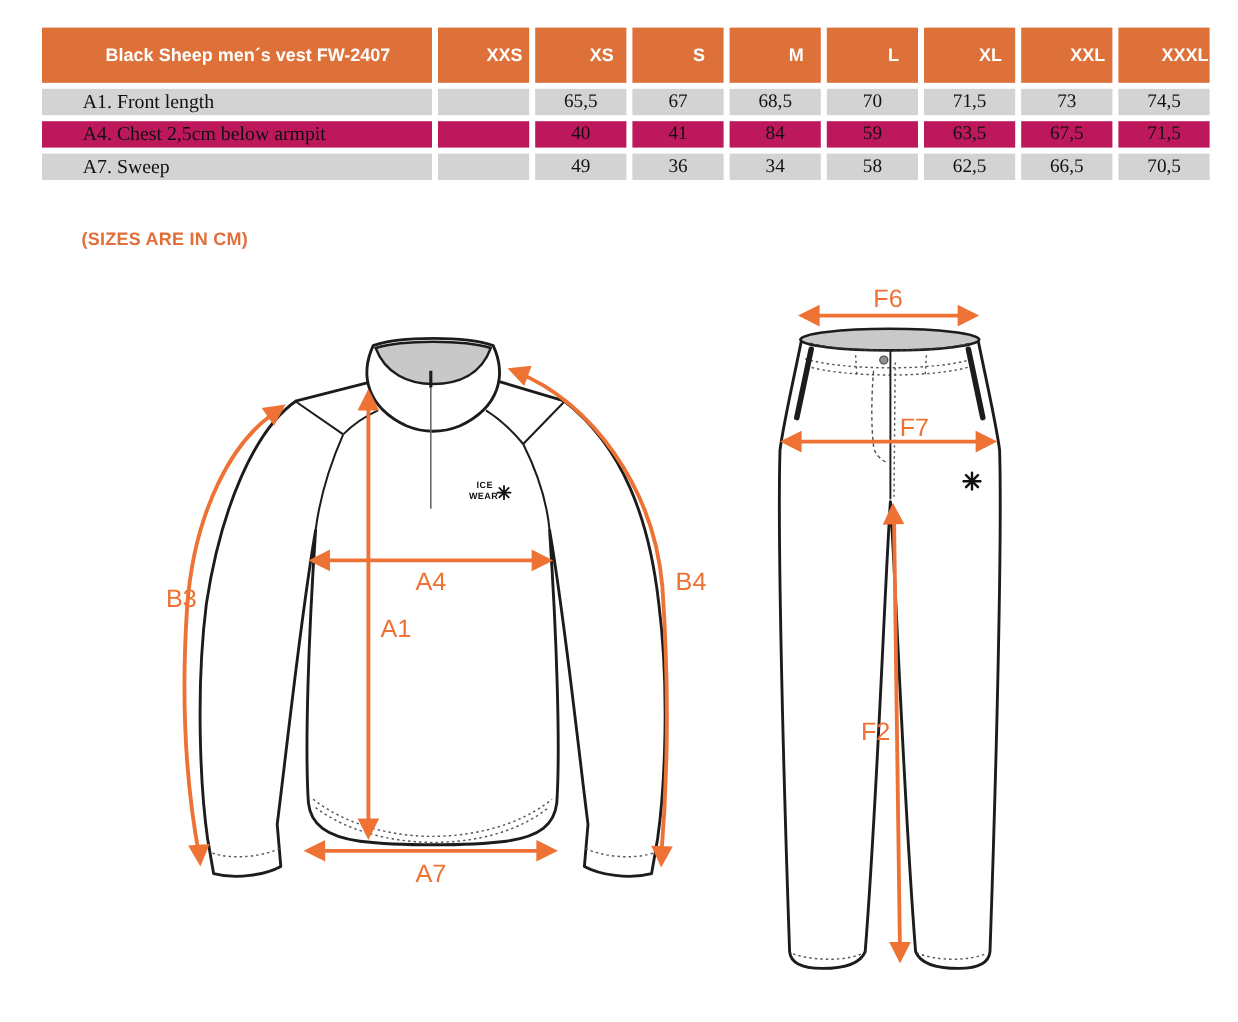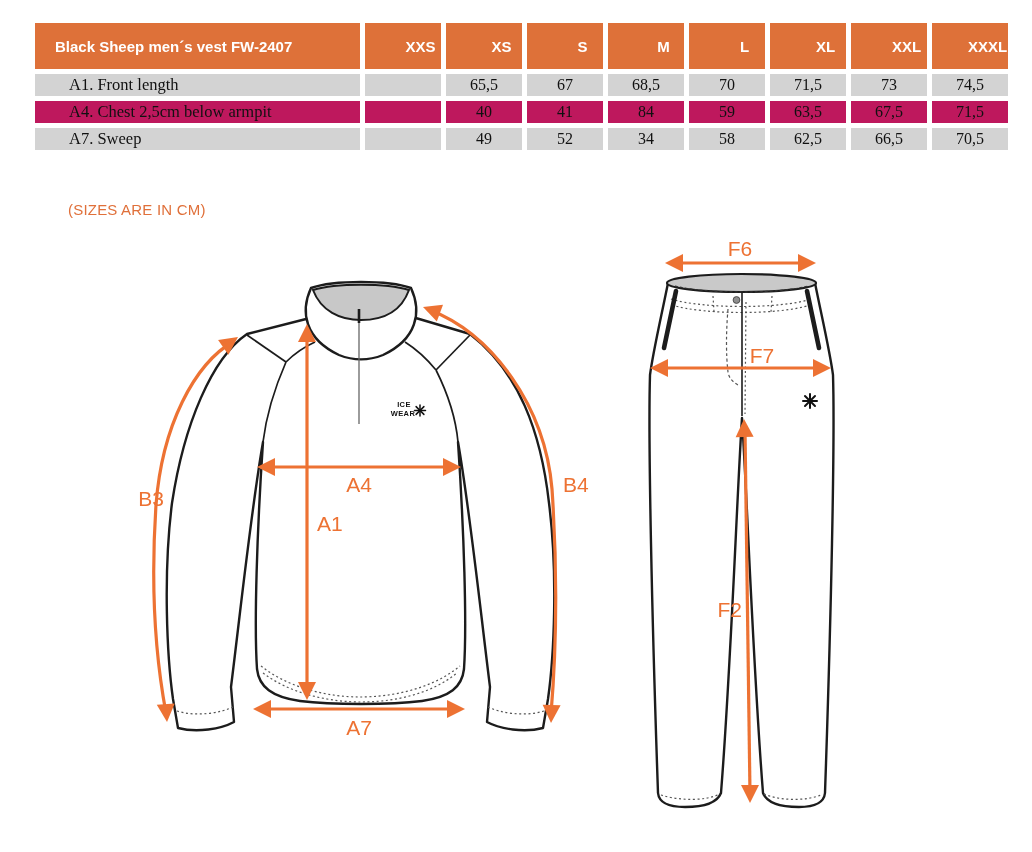--- a/index.html
+++ b/index.html
@@ -10,33 +10,33 @@
   
   table.size-table {
     position:absolute; left:30px; top:18px;
     border-collapse:separate; border-spacing:5px;
   }
   table.size-table td { box-sizing:border-box; vertical-align:middle; }
   td.hd {
     background:#DE7139; color:#ffffff; font-weight:700; font-size:15px;
     height:46px; text-align:center;padding-left:36px;
   }
-  td.hd.first { width:325px; text-align:left; padding-left:20px; }
+  td.hd.first { width:325px; text-align:left; padding-left:53px; }
   td.hd.size  { width:76px; }
   td.cell {
     height:17px; font-family:"Liberation Serif", serif; font-size:16px;
     text-align:center; color:#111;
   }
   tr.dark  td.cell { background:#D3D3D3; }
   tr.light td.cell { background:#be185d; }
   td.cell.lbl { text-align:left; padding-left:34px; font-size:16.5px; }
   
   .sizes-note {
-    position:absolute; left:68px; top:201px;
-    color:#E0703A; font-size:15px; font-weight:400; letter-spacing:0.2px;
+    position:absolute; left:68px; top:191px;
+    color:#E0703A; font-size:15px; font-weight:700; letter-spacing:0.2px;
   }
   
   svg.diagram { position:absolute; left:0; top:228px; }
   .outline  { fill:#ffffff; stroke:#1c1c1c; stroke-width:2.4; stroke-linejoin:round; }
   .seam     { fill:none; stroke:#1c1c1c; stroke-width:1.7; }
   .stitch   { fill:none; stroke:#555; stroke-width:1.2; stroke-dasharray:2 2.6; }
   .arrowln  { fill:none; stroke:#ED7233; stroke-width:3.2; }
   .arrowhd  { fill:#ED7233; }
   .mlabel   { fill:#ED7233; font-size:21px; font-family:"Liberation Sans",sans-serif; }
   .logo-txt { fill:#111; font-weight:700; font-size:7.5px; letter-spacing:0.4px; }
@@ -77,21 +77,21 @@
     <td class="cell">84</td>
     <td class="cell">59</td>
     <td class="cell">63,5</td>
     <td class="cell">67,5</td>
     <td class="cell">71,5</td>
   </tr>
   <tr class="dark">
     <td class="cell lbl">A7. Sweep</td>
     <td class="cell"></td>
     <td class="cell">49</td>
-    <td class="cell">52</td>
+    <td class="cell">36</td>
     <td class="cell">34</td>
     <td class="cell">58</td>
     <td class="cell">62,5</td>
     <td class="cell">66,5</td>
     <td class="cell">70,5</td>
   </tr>
 </tbody>
   </table>
 
 <div class="sizes-note">(SIZES ARE IN CM)</div>

